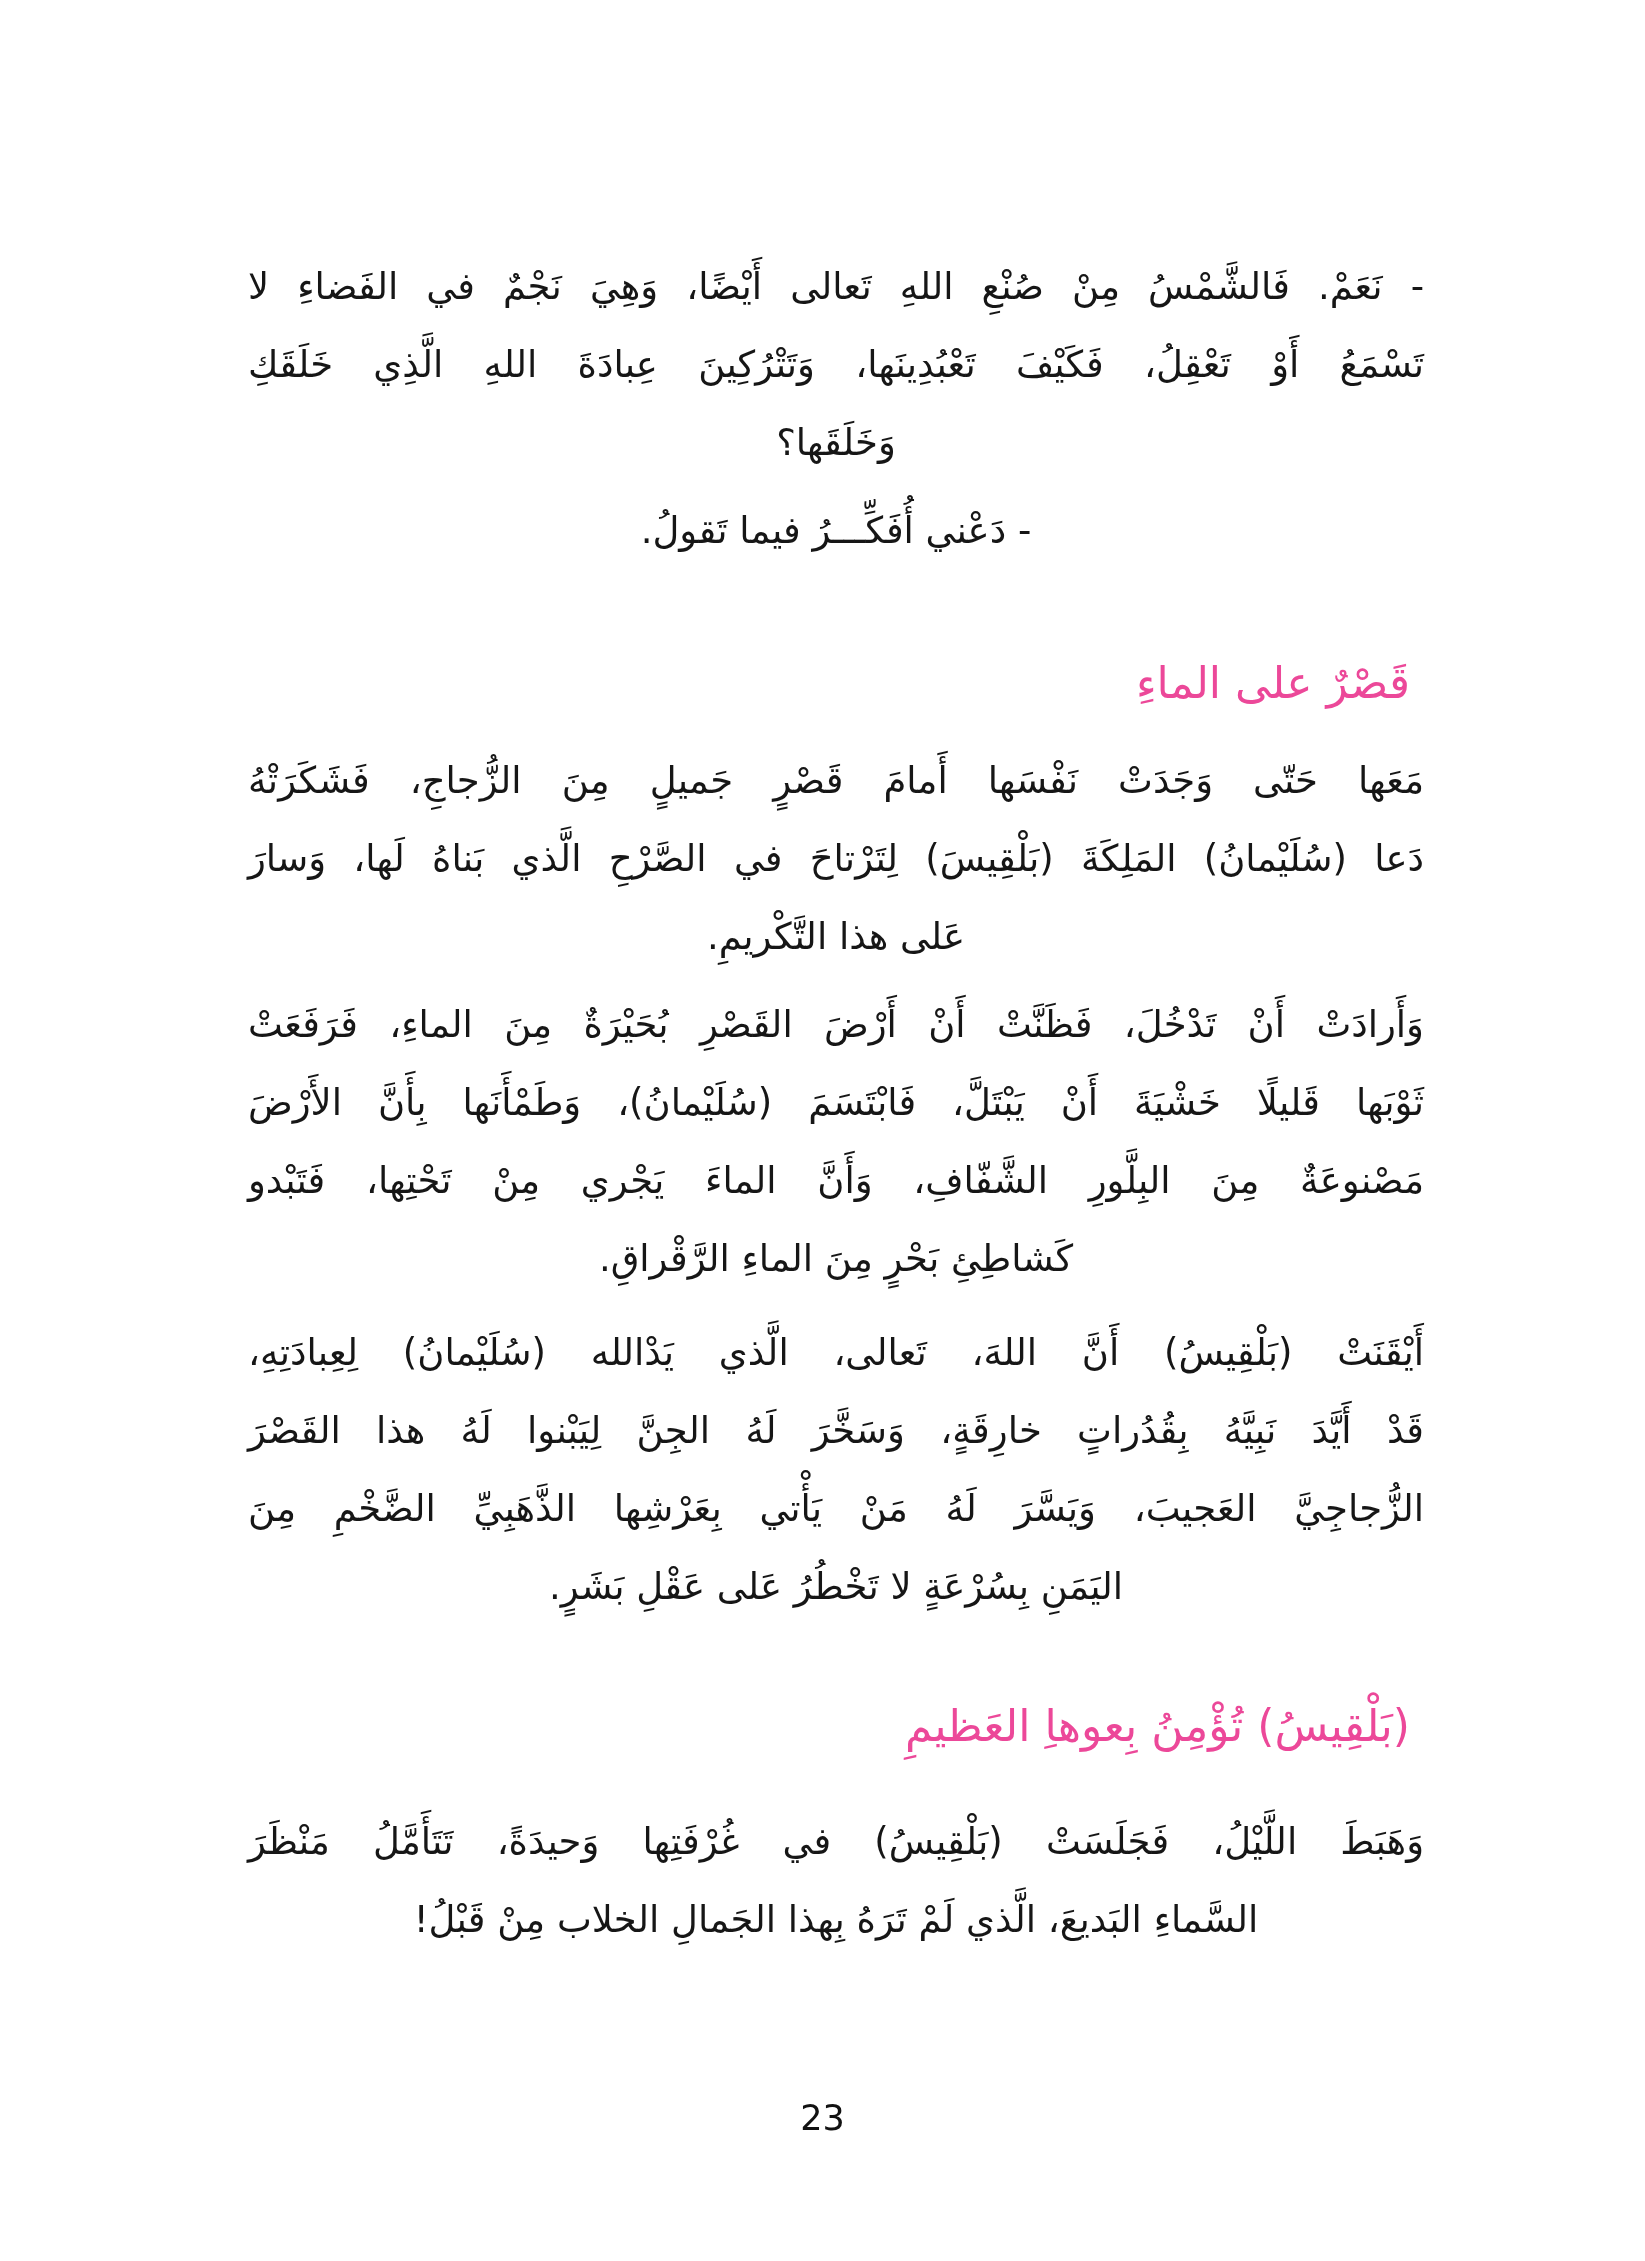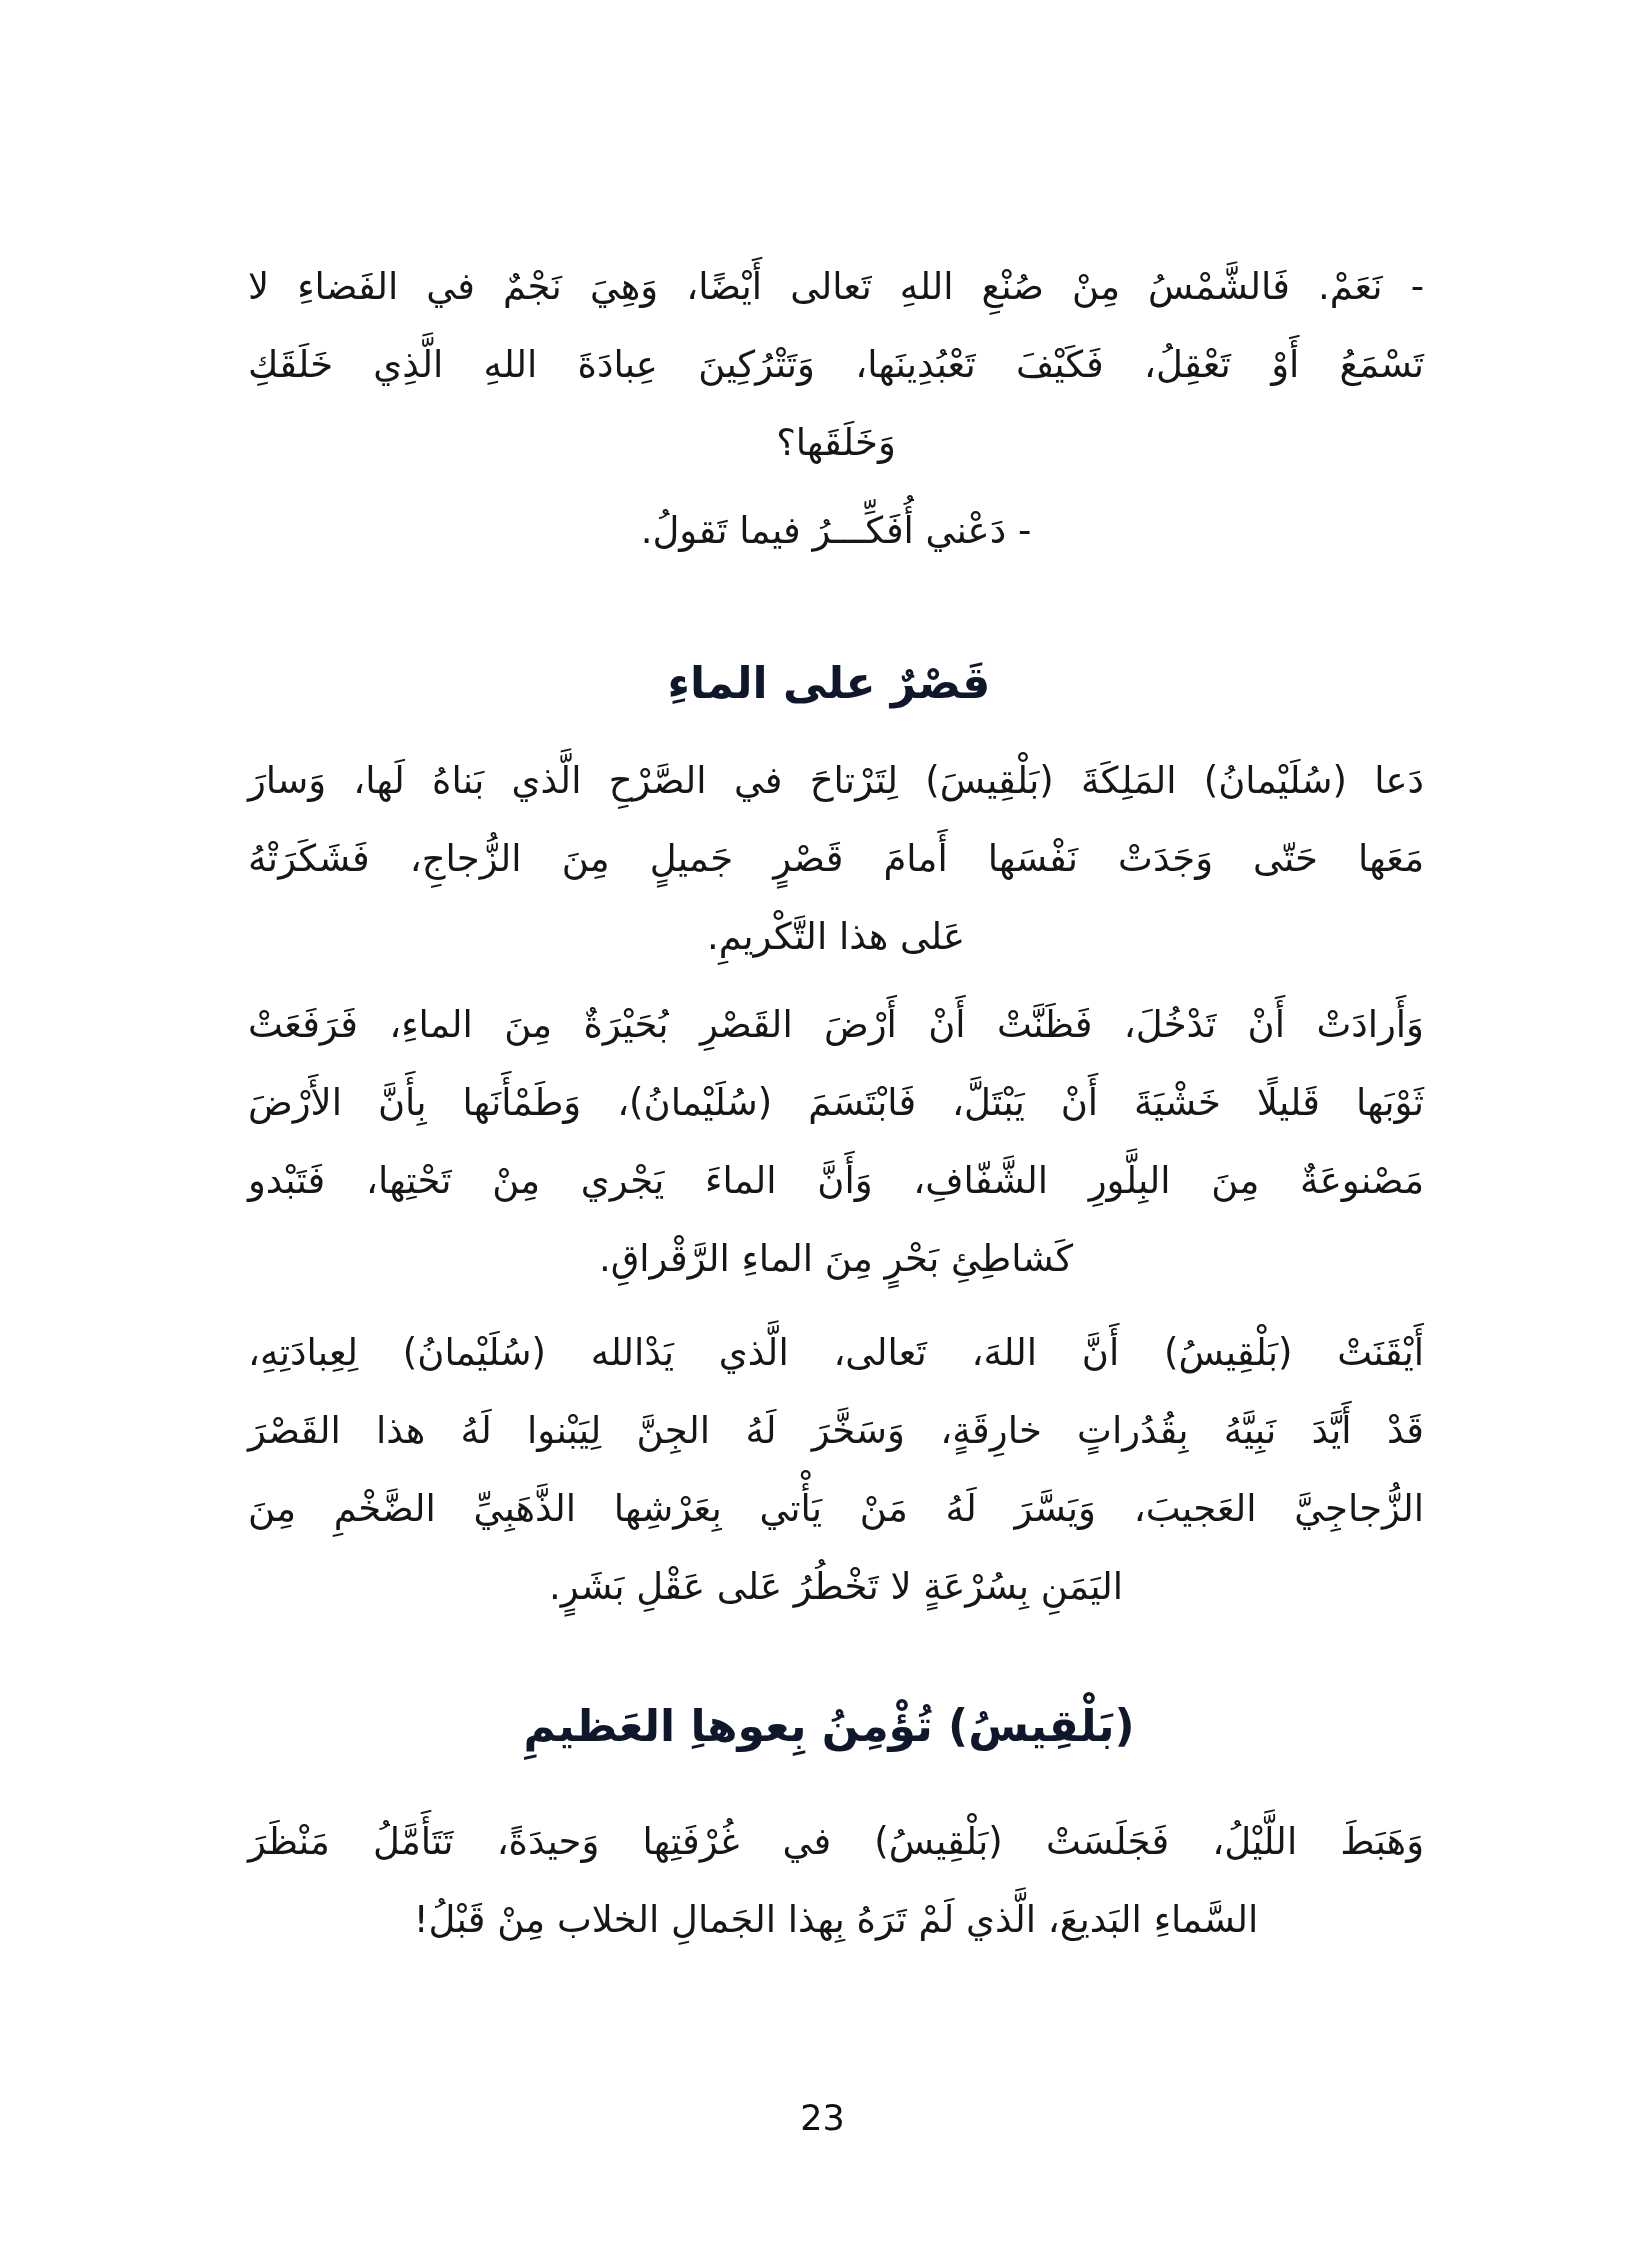--- a/index.html
+++ b/index.html
@@ -35,25 +35,25 @@
   }
   .line.just {
     text-align: justify;
     text-align-last: justify;
   }
   .heading {
     position: absolute;
     right: 235px;
     left: 248px;
     direction: rtl;
-    color: #0f172a;
-    font-weight: bold;
+    color: #ec4899;
+    font-weight: normal;
     font-size: 44px;
     line-height: 84px;
-    text-align: center;
+    text-align: right;
   }
   .page-number {
     position: absolute;
     left: 0;
     width: 1645px;
     top: 2096px;
     text-align: center;
     direction: ltr;
     font-size: 35px;
     line-height: 44px;
@@ -80,22 +80,22 @@
     <div class="line">وَخَلَقَها؟</div>
   </div>
 
   <div class="block" id="dialogue-2">
     <div class="line">- دَعْني أُفَكِّـــرُ فيما تَقولُ.</div>
   </div>
 
   <div class="heading" id="heading-1">قَصْرٌ على الماءِ</div>
 
   <div class="block" id="para-a">
+    <div class="line just">مَعَها حَتّى وَجَدَتْ نَفْسَها أَمامَ قَصْرٍ جَميلٍ مِنَ الزُّجاجِ، فَشَكَرَتْهُ</div>
     <div class="line just">دَعا (سُلَيْمانُ) المَلِكَةَ (بَلْقِيسَ) لِتَرْتاحَ في الصَّرْحِ الَّذي بَناهُ لَها، وَسارَ</div>
-    <div class="line just">مَعَها حَتّى وَجَدَتْ نَفْسَها أَمامَ قَصْرٍ جَميلٍ مِنَ الزُّجاجِ، فَشَكَرَتْهُ</div>
     <div class="line">عَلى هذا التَّكْريمِ.</div>
   </div>
 
   <div class="block" id="para-b">
     <div class="line just">وَأَرادَتْ أَنْ تَدْخُلَ، فَظَنَّتْ أَنْ أَرْضَ القَصْرِ بُحَيْرَةٌ مِنَ الماءِ، فَرَفَعَتْ</div>
     <div class="line just">ثَوْبَها قَليلًا خَشْيَةَ أَنْ يَبْتَلَّ، فَابْتَسَمَ (سُلَيْمانُ)، وَطَمْأَنَها بِأَنَّ الأَرْضَ</div>
     <div class="line just">مَصْنوعَةٌ مِنَ البِلَّورِ الشَّفّافِ، وَأَنَّ الماءَ يَجْري مِنْ تَحْتِها، فَتَبْدو</div>
     <div class="line">كَشاطِئِ بَحْرٍ مِنَ الماءِ الرَّقْراقِ.</div>
   </div>
 

